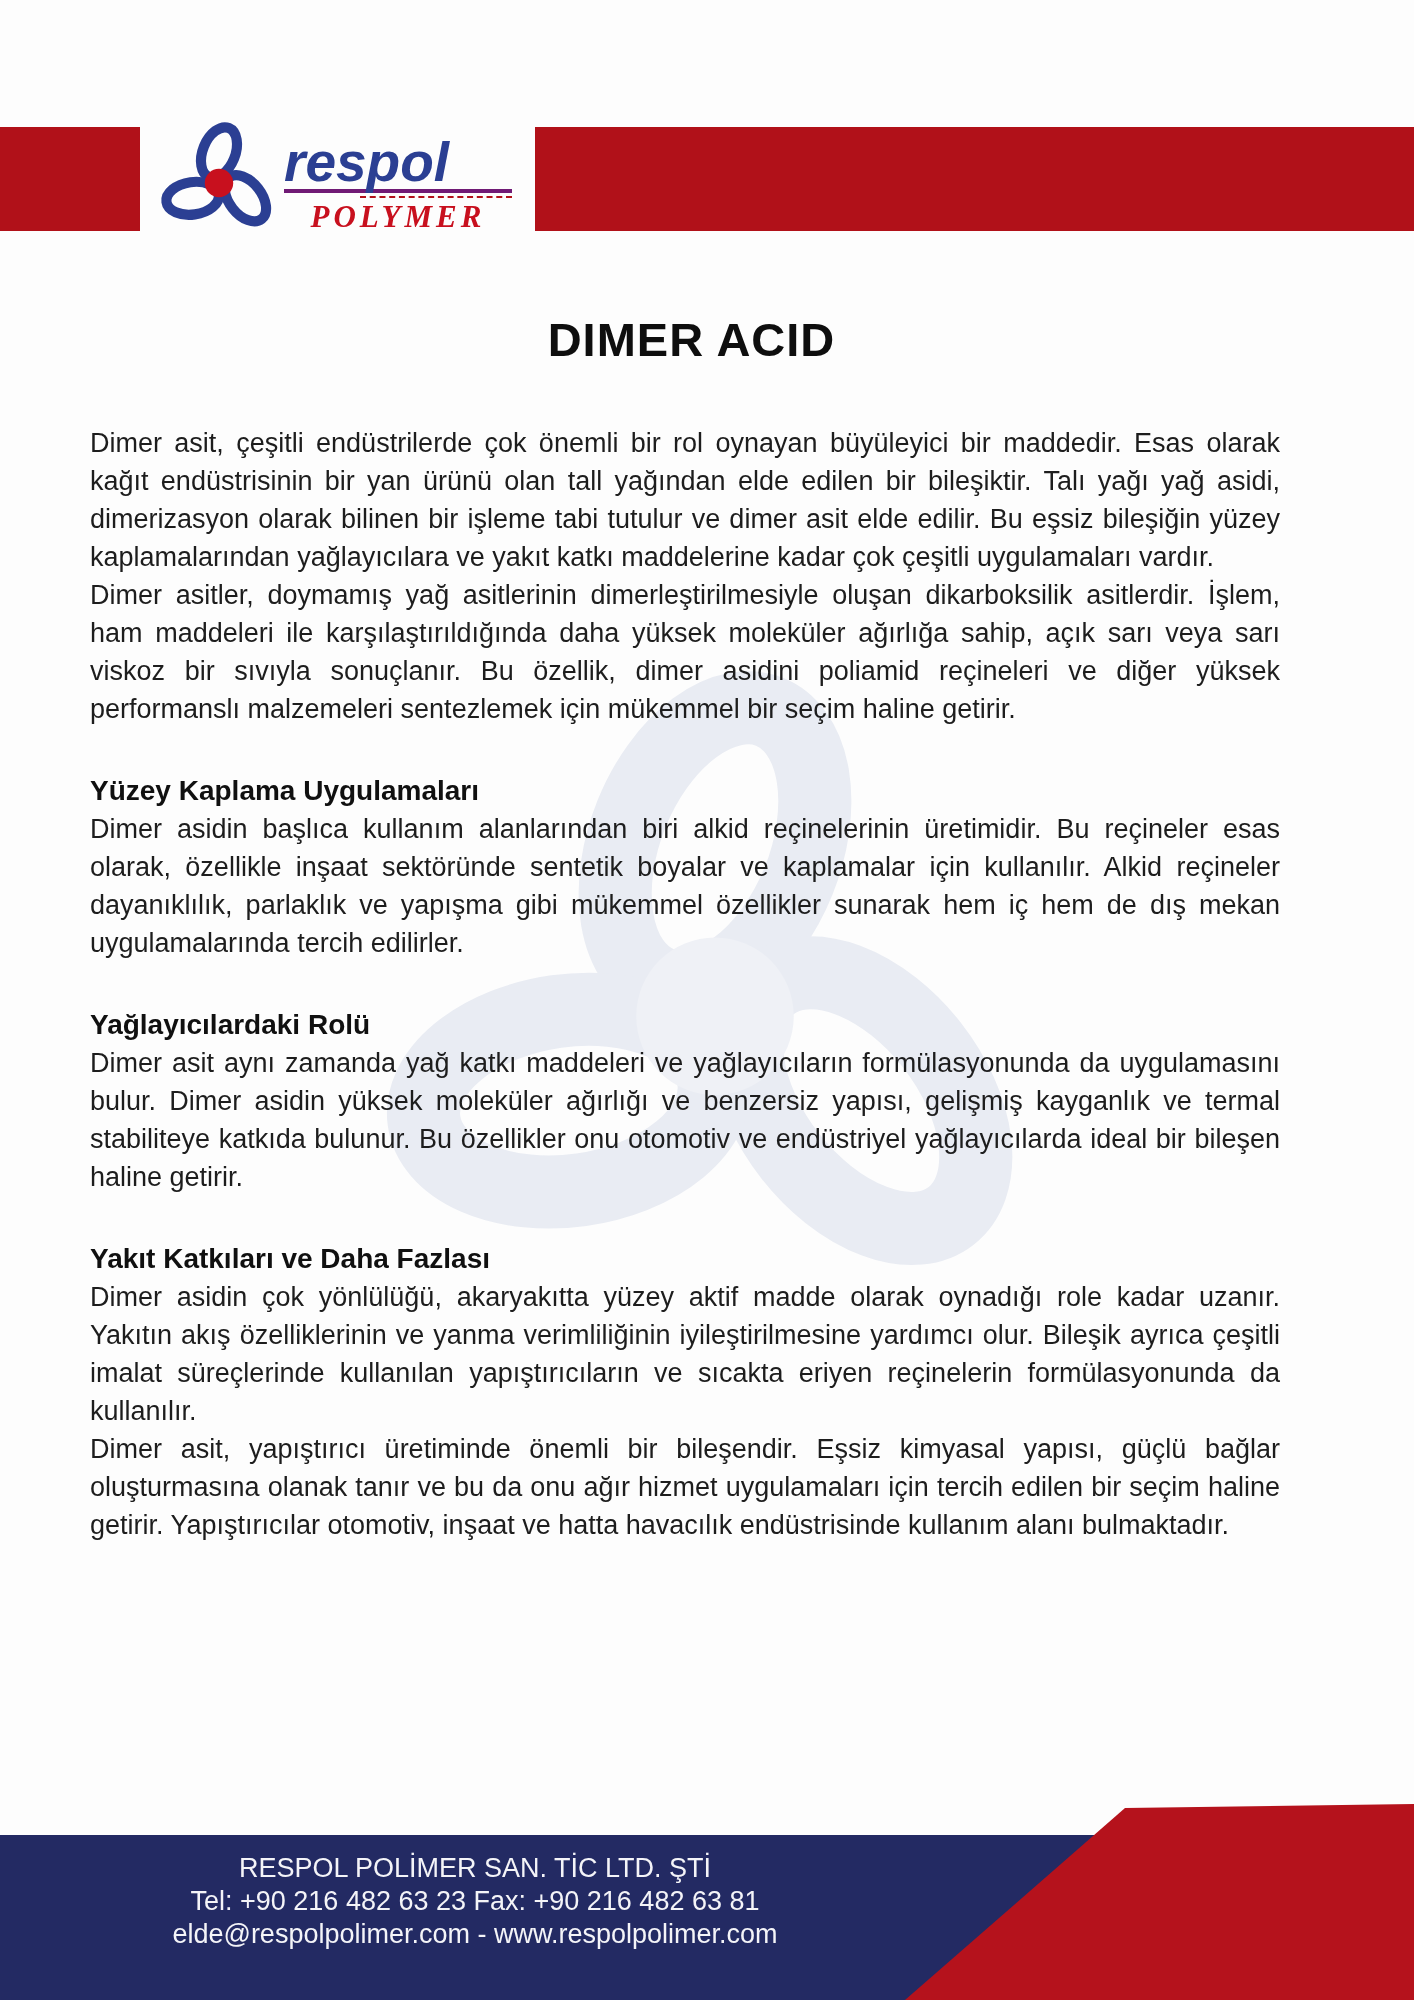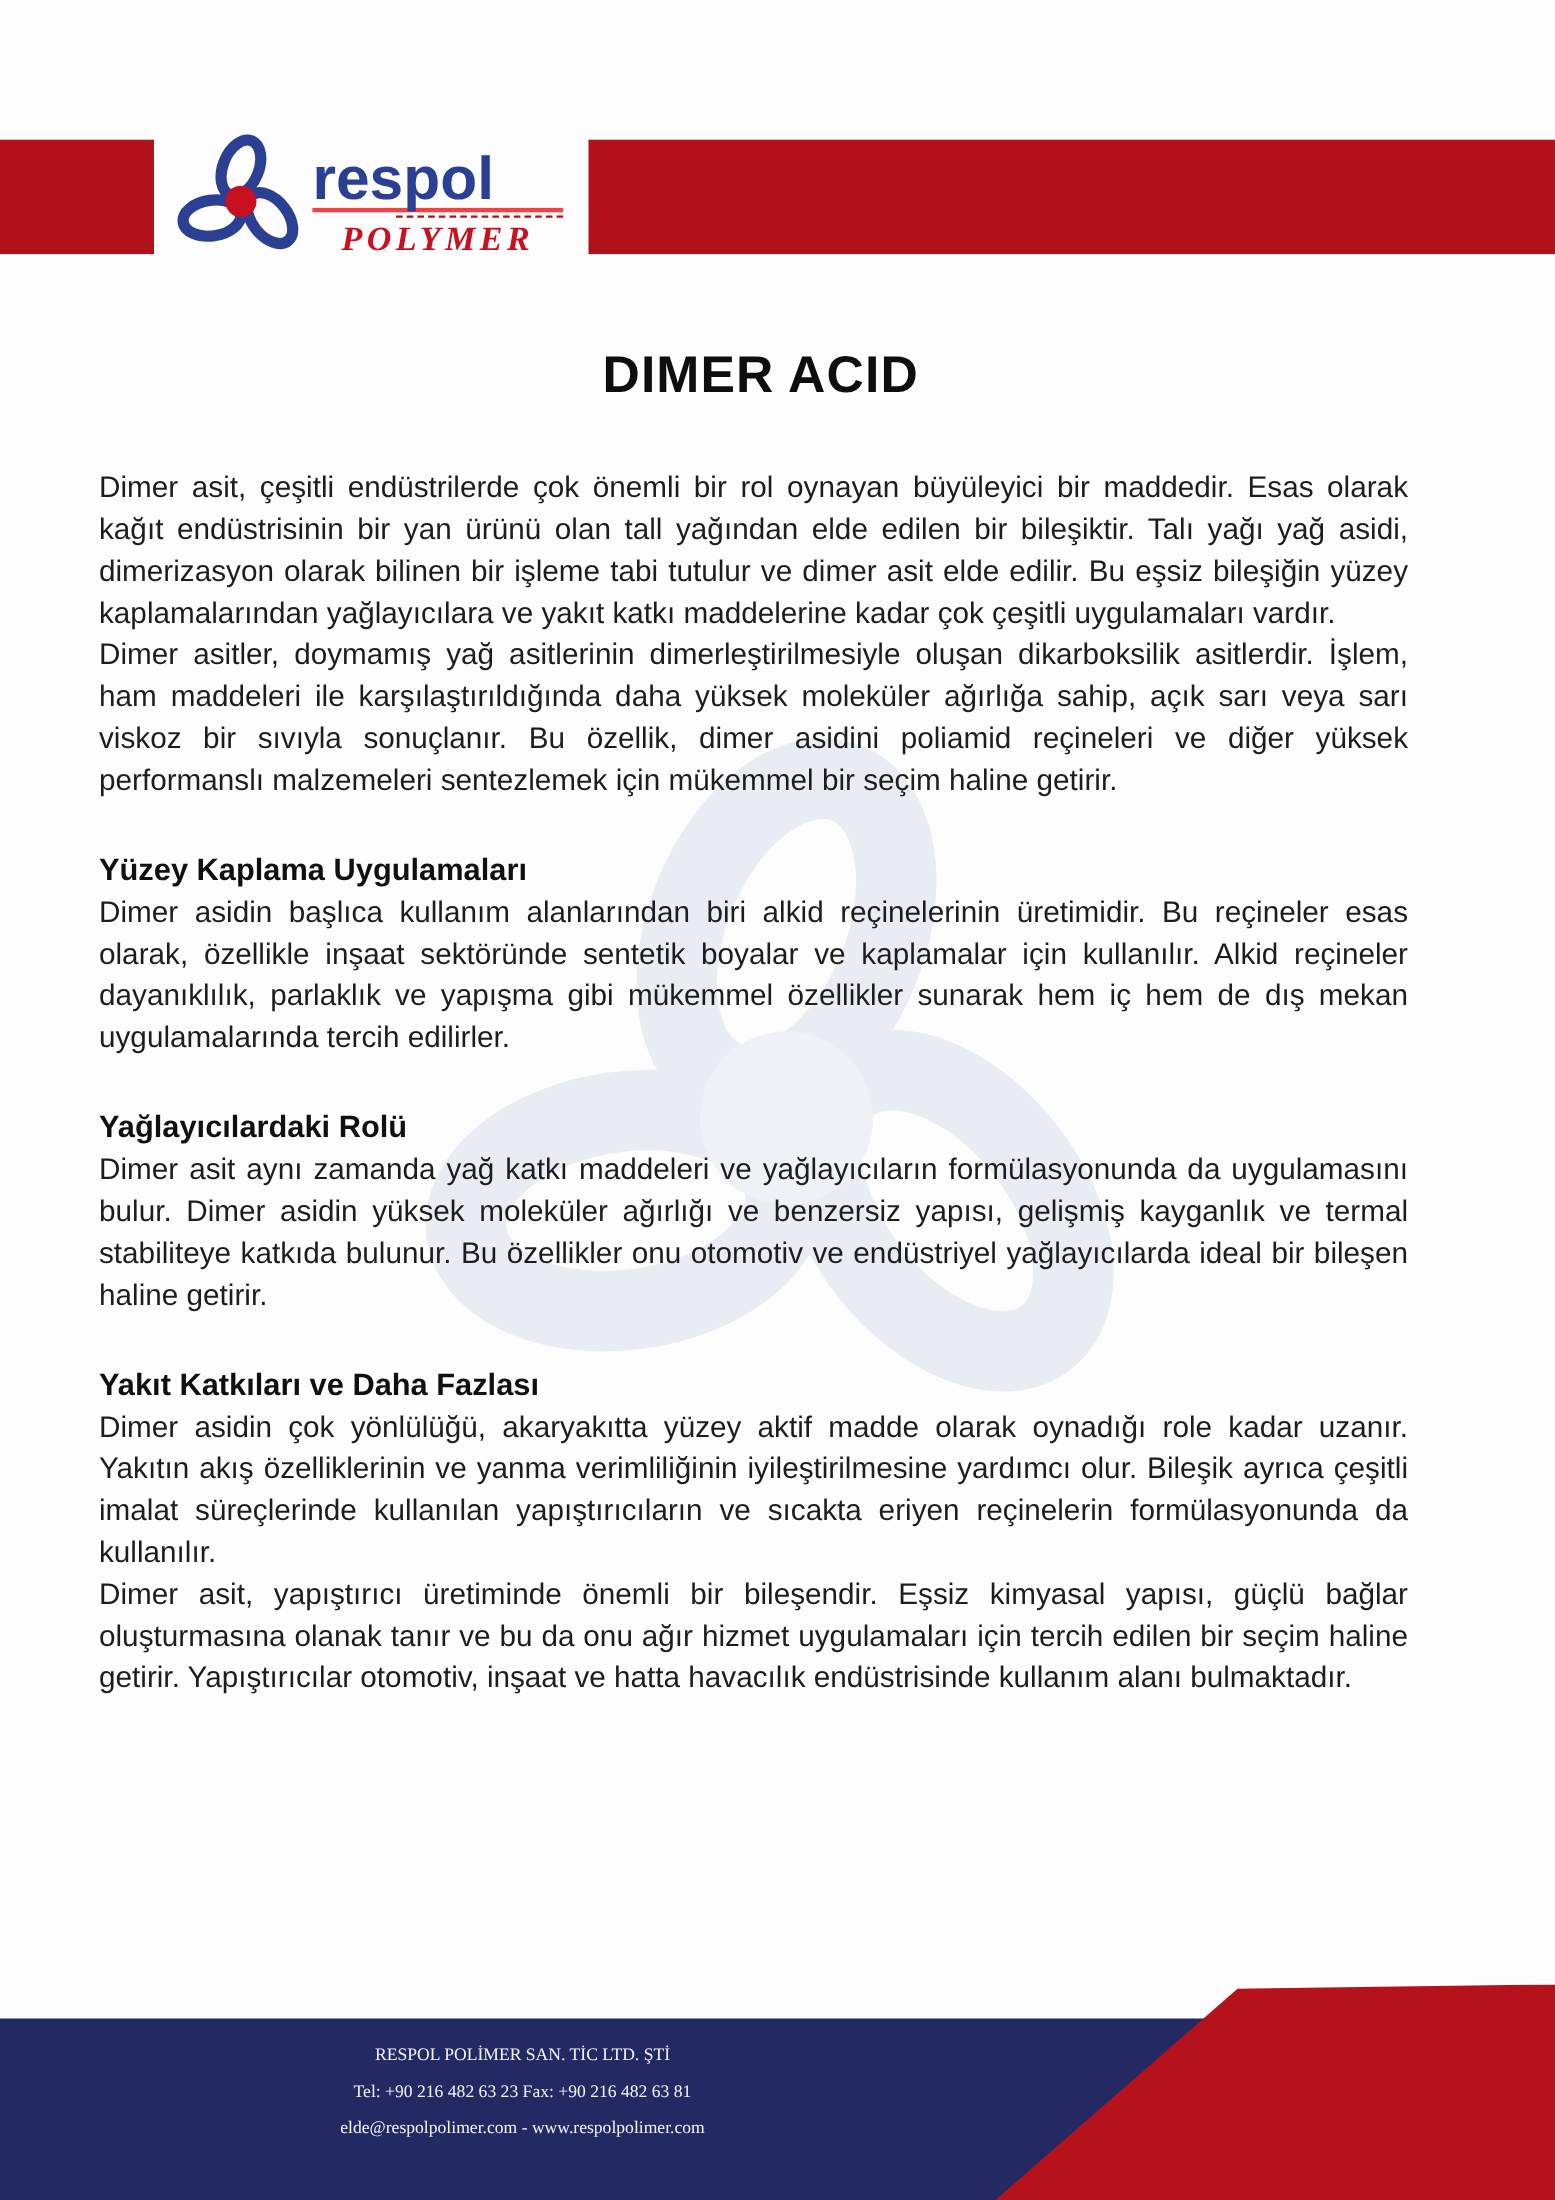--- a/index.html
+++ b/index.html
@@ -12,23 +12,23 @@
     font-family:"Liberation Sans",sans-serif;
   }
   
   .band{position:absolute;background:#b11119;height:104px;top:127px;}
   .band-left{left:0;width:140px;}
   .band-right{left:535px;width:879px;}
   .logo-swirl{position:absolute;left:156px;top:116px;width:126px;height:130px;}
   .logo-text{position:absolute;left:284px;top:136px;width:228px;}
   .logo-wordmark{
     display:block;
-    font-size:55px;font-weight:bold;
+    font-size:55px;font-weight:bold;font-style:italic;
     color:#2b3f93;line-height:52px;letter-spacing:0px;
-    border-bottom:4px solid #ef4444;padding-bottom:1px;
+    border-bottom:4px solid #701a75;padding-bottom:1px;
     font-family:"Liberation Sans",sans-serif;
   }
   .polymer-rule{width:152px;margin:3px 0 0 auto;border-top:2px dashed #b11119;}
   .logo-subtitle{
     display:block;text-align:center;
     font-family:"Liberation Serif",serif;
     font-weight:bold;font-style:italic;
     font-size:31px;letter-spacing:4px;
     color:#c8101e;margin-top:1px;
   }
@@ -50,21 +50,21 @@
     font-weight:bold;color:#101010;
   }
   
   .footer-band{position:absolute;left:0;top:1835px;width:1414px;height:165px;background:#232a63;}
   .footer-wedge{
     position:absolute;left:0;top:1800px;width:1414px;height:200px;
     background:#b5121c;
     clip-path:polygon(1125px 8px,1414px 4px,1414px 200px,905px 200px);
   }
   .footer-text{position:absolute;left:0;top:1852px;width:950px;text-align:center;color:#f4f4f8;}
-  .footer-text div{font-size:16px;line-height:33px;white-space:nowrap;font-family:Liberation Serif, serif;}
+  .footer-text div{font-size:27px;line-height:33px;white-space:nowrap;}
 </style>
 </head>
 <body>
 
 <div class="page">
 
   <div class="band band-left"></div>
   <div class="band band-right"></div>
 
   <svg class="logo-swirl" viewBox="0 0 120 128" aria-hidden="true">

